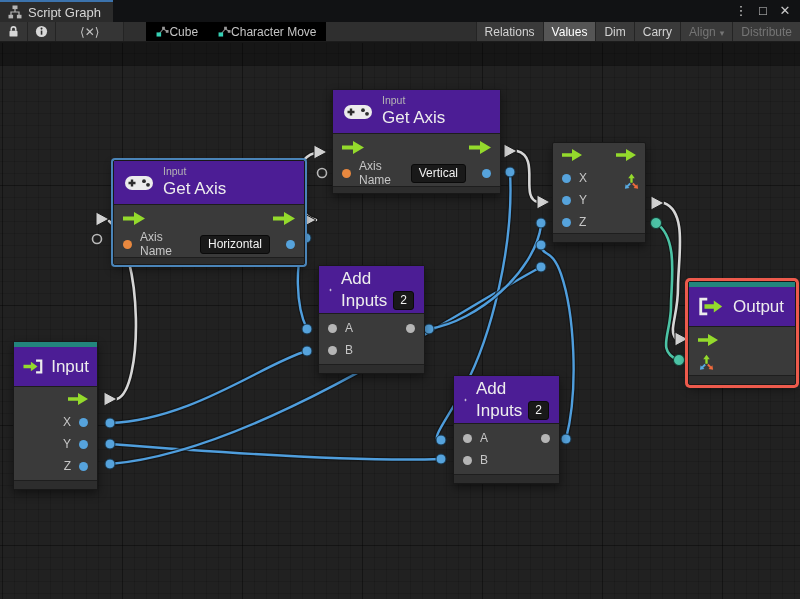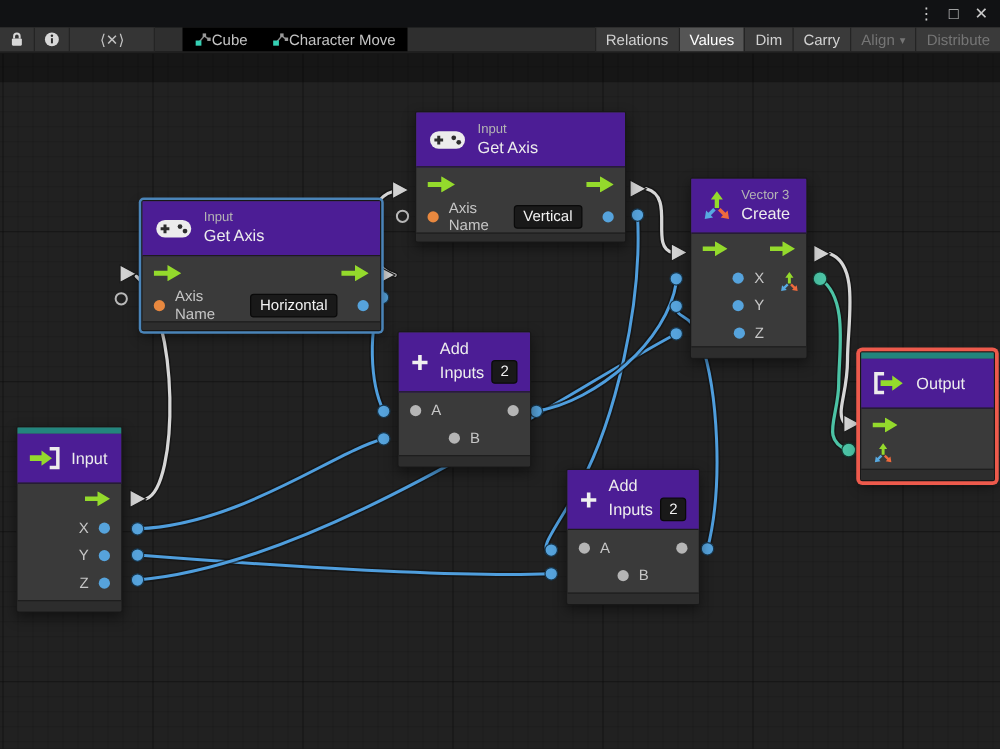--- a/index.html
+++ b/index.html
@@ -59,25 +59,25 @@
   
   .node{position:absolute;z-index:2;background:#3a3a3a;border:1px solid #181818;border-radius:2px;
     box-shadow:0 4px 10px rgba(0,0,0,0.45);color:#cdcdcd;font-size:12px;}
   .node.selected{box-shadow:0 0 0 2px #4a84b8,0 4px 10px rgba(0,0,0,0.45);}
   .node.flagged{box-shadow:0 0 0 3px #ed5a4c,0 4px 10px rgba(0,0,0,0.45);}
   .strip{height:5px;background:#23857d;}
   .nhead{display:flex;align-items:center;gap:9px;padding:0 10px;background:#4c1d95;
     border-bottom:1px solid #1d1d1d;}
   .nhead .titles{display:flex;flex-direction:column;line-height:1.25;}
   .cat{font-size:10.5px;color:#b4b4b4;}
-  .ttl{font-size:13px;color:#ededed;}
+  .ttl{font-size:17px;color:#ededed;}
   .nbody{padding:0;}
   .row{display:flex;align-items:center;gap:8px;padding:0 9px;}
   .flowrow{height:26px;justify-content:space-between;}
-  .portrow{height:26px;justify-content:center;}
+  .portrow{height:26px;}
   .portrow.compact{height:22px;}
   .dot{width:9px;height:9px;border-radius:50%;flex:0 0 auto;}
   .dot.blue{background:#56a3dc;}
   .dot.orange{background:#e8883f;}
   .dot.gray{background:#b5b5b5;}
   .plabel{color:#c6c6c6;}
   .spacer{flex:1;}
   .field{background:#191919;border:1px solid #0a0a0a;border-radius:3px;color:#f2f2f2;
     padding:1px 7px;font-size:12px;line-height:15px;}
   .field.tiny{padding:1px 6px;}
@@ -85,20 +85,29 @@
   .nfoot.tall{height:9px;}
   .arrow-ico{display:inline-flex;}
   .hdr-lines{display:flex;flex-direction:column;gap:2px;line-height:1.15;}
   .hdr-line2{display:flex;align-items:center;gap:6px;}
   .v3mini{position:absolute;right:5px;}
 </style>
 </head>
 <body>
 
 <div class="tabbar">
+  <div class="tab">
+    <svg viewBox="0 0 14 14">
+      <path d="M7,4 V7 M3,10 V7 H11 V10" stroke="#b5b5b5" stroke-width="1.2" fill="none"></path>
+      <rect x="4.5" y="0.5" width="5" height="3.6" fill="#b5b5b5"></rect>
+      <rect x="0.5" y="9.8" width="4.6" height="3.6" fill="#b5b5b5"></rect>
+      <rect x="8.9" y="9.8" width="4.6" height="3.6" fill="#b5b5b5"></rect>
+    </svg>
+    <span>Script Graph</span>
+  </div>
   <div class="win-controls">
     <span class="win-btn">⋮</span>
     <span class="win-btn">□</span>
     <span class="win-btn">✕</span>
   </div>
 </div>
 
 <div class="toolbar">
   <div class="tbtn icon-only">
     <svg viewBox="0 0 14 14">
@@ -383,37 +392,20 @@
       </div>
       <div class="row portrow compact">
         <span class="dot gray"></span>
         <span class="plabel">B</span>
       </div>
     </div>
     <div class="nfoot tall"></div>
   </div>
 
   <div class="node" style="left:552px;top:99px;width:94px;">
-    <div class="nhead" style="height:44px;padding:0 8px;gap:7px;">
-      <svg viewBox="0 0 26 26" width="25" height="25">
-        <g transform="translate(13,15) rotate(-90)">
-            <path d="M0,-1.8 H7 V-5 L14,0 7,5 V1.8 H0 Z" fill="#94da2c"></path>
-          </g>
-        <g transform="translate(11,16) rotate(135) scale(0.82)">
-            <path d="M0,-1.8 H7 V-5 L14,0 7,5 V1.8 H0 Z" fill="#57a9e0"></path>
-          </g>
-        <g transform="translate(15,16) rotate(45) scale(0.82)">
-            <path d="M0,-1.8 H7 V-5 L14,0 7,5 V1.8 H0 Z" fill="#ef6a3c"></path>
-          </g>
-      </svg>
-      <span class="titles">
-        <span class="cat">Vector 3</span>
-        <span class="ttl">Create</span>
-      </span>
-    </div>
     <div class="nbody" style="position:relative;">
       <div class="row flowrow" style="height:24px;">
         <span class="arrow-ico">
           <svg viewBox="0 0 22 13" width="20" height="12">
               <path d="M0,4.5 H11 V0 L22,6.5 11,13 V8.5 H0 Z" fill="#94da2c"></path>
             </svg>
           </span>
         <span class="arrow-ico">
           <svg viewBox="0 0 22 13" width="20" height="12">
               <path d="M0,4.5 H11 V0 L22,6.5 11,13 V8.5 H0 Z" fill="#94da2c"></path>

